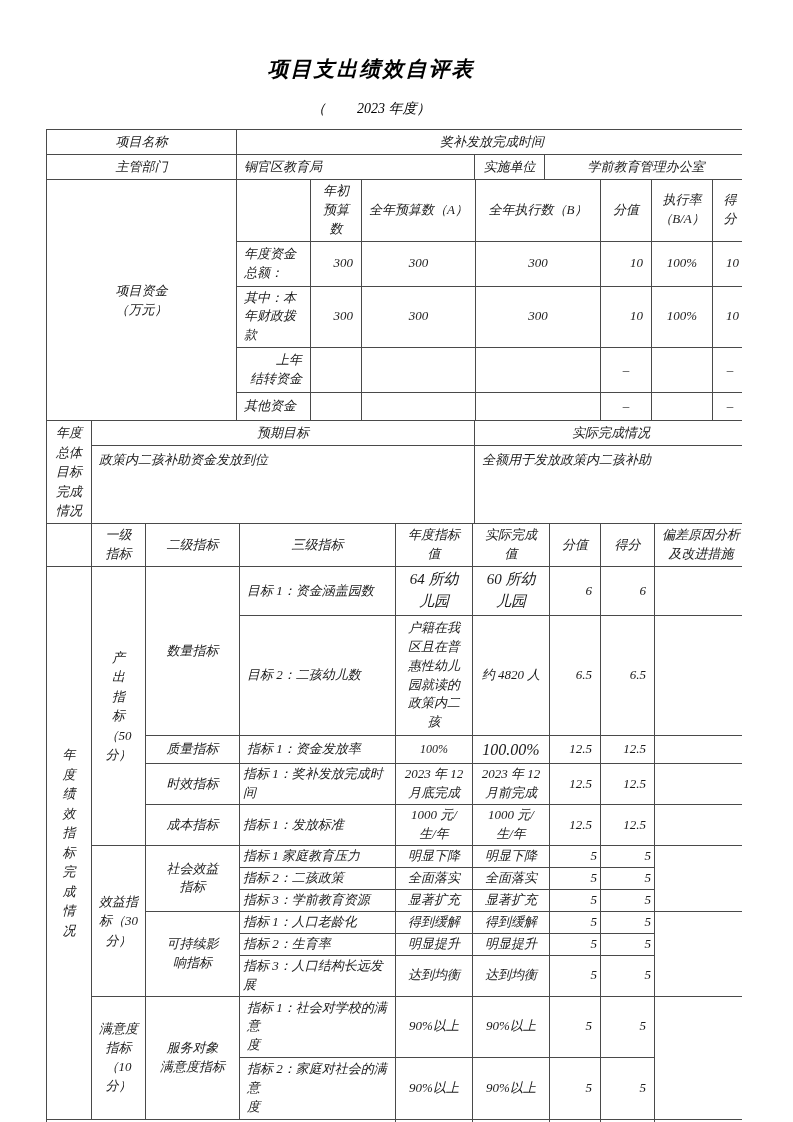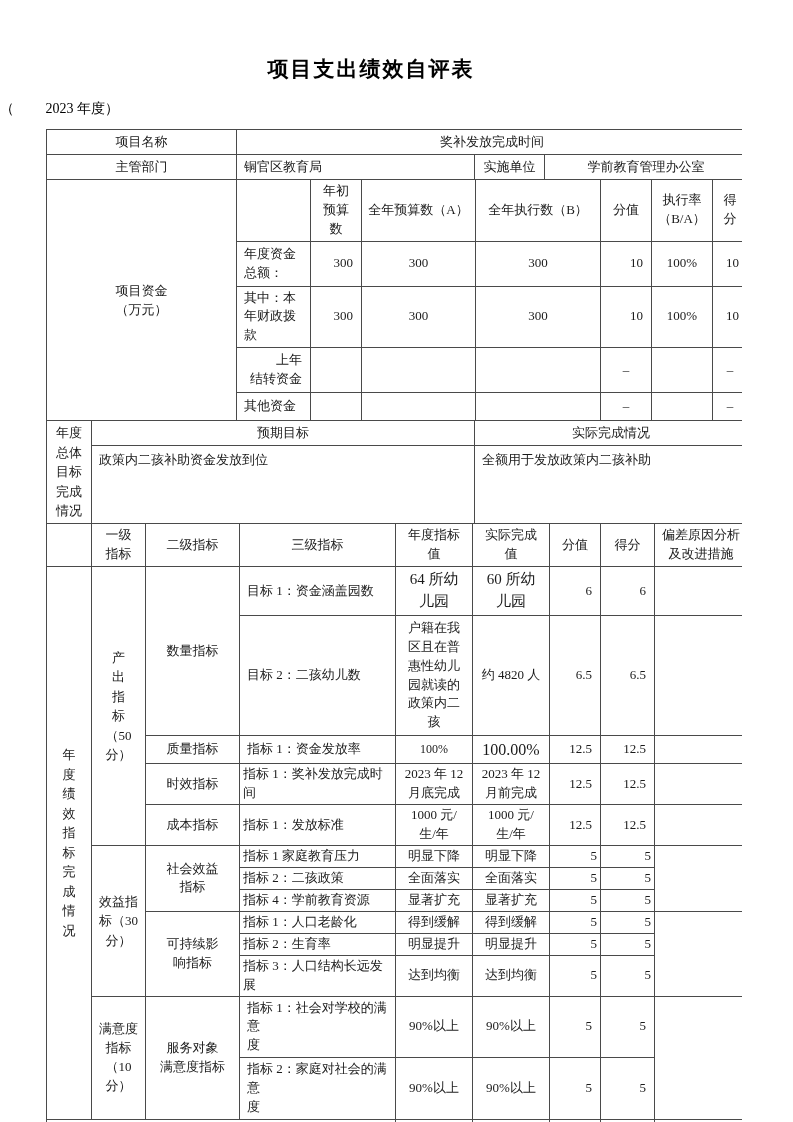--- a/index.html
+++ b/index.html
@@ -1,28 +1,28 @@
 <!DOCTYPE html>
 <html><head>
 <meta charset="utf-8">
 <style>
   html,body { margin:0; padding:0; }
   body {
     width:793px; height:1122px; background:#ffffff; color:#1a1a1a;
     font-family:"Liberation Serif","DejaVu Serif",serif;
     -webkit-font-smoothing:antialiased;
   }
-  .sheet { position:relative; width:742px; height:1122px; overflow:hidden; }
+  .sheet { position:relative; width:742px; height:1122px; overflow:hidden;font-style:italic; }
   .doc-title {
     margin:0; padding-top:55px; text-align:center;
     font-family:"Liberation Sans","DejaVu Sans",sans-serif;
     font-size:21px; font-weight:bold; letter-spacing:2px; color:#000;
   }
   .doc-subtitle {
-    margin-top:17px; font-size:14px; white-space:pre; color:#000;
+    margin-top:17px; text-align:center; font-size:14px; white-space:pre; color:#000;
   }
   .tables { margin-left:46px; margin-top:11px; width:701px; }
   table {
     border-collapse:collapse; table-layout:fixed; width:701px;
     margin-top:-1px;
   }
   table:first-child { margin-top:0; }
   td, th {
     border:1px solid #4a4a4a; font-size:13px; font-weight:normal;
     padding:2px 4px; text-align:center; vertical-align:middle;
@@ -272,21 +272,21 @@
         <td rowspan="3"></td>
       </tr>
       <tr style="height:22px">
         <td class="left tight">指标 2：二孩政策</td>
         <td class="tight">全面落实</td>
         <td class="tight">全面落实</td>
         <td class="right tight">5</td>
         <td class="right tight">5</td>
       </tr>
       <tr style="height:22px">
-        <td class="left tight">指标 4：学前教育资源</td>
+        <td class="left tight">指标 3：学前教育资源</td>
         <td class="tight">显著扩充</td>
         <td class="tight">显著扩充</td>
         <td class="right tight">5</td>
         <td class="right tight">5</td>
       </tr>
       <tr style="height:22px">
         <td rowspan="3">可持续影
 响指标</td>
         <td class="left tight">指标 1：人口老龄化</td>
         <td class="tight">得到缓解</td>

